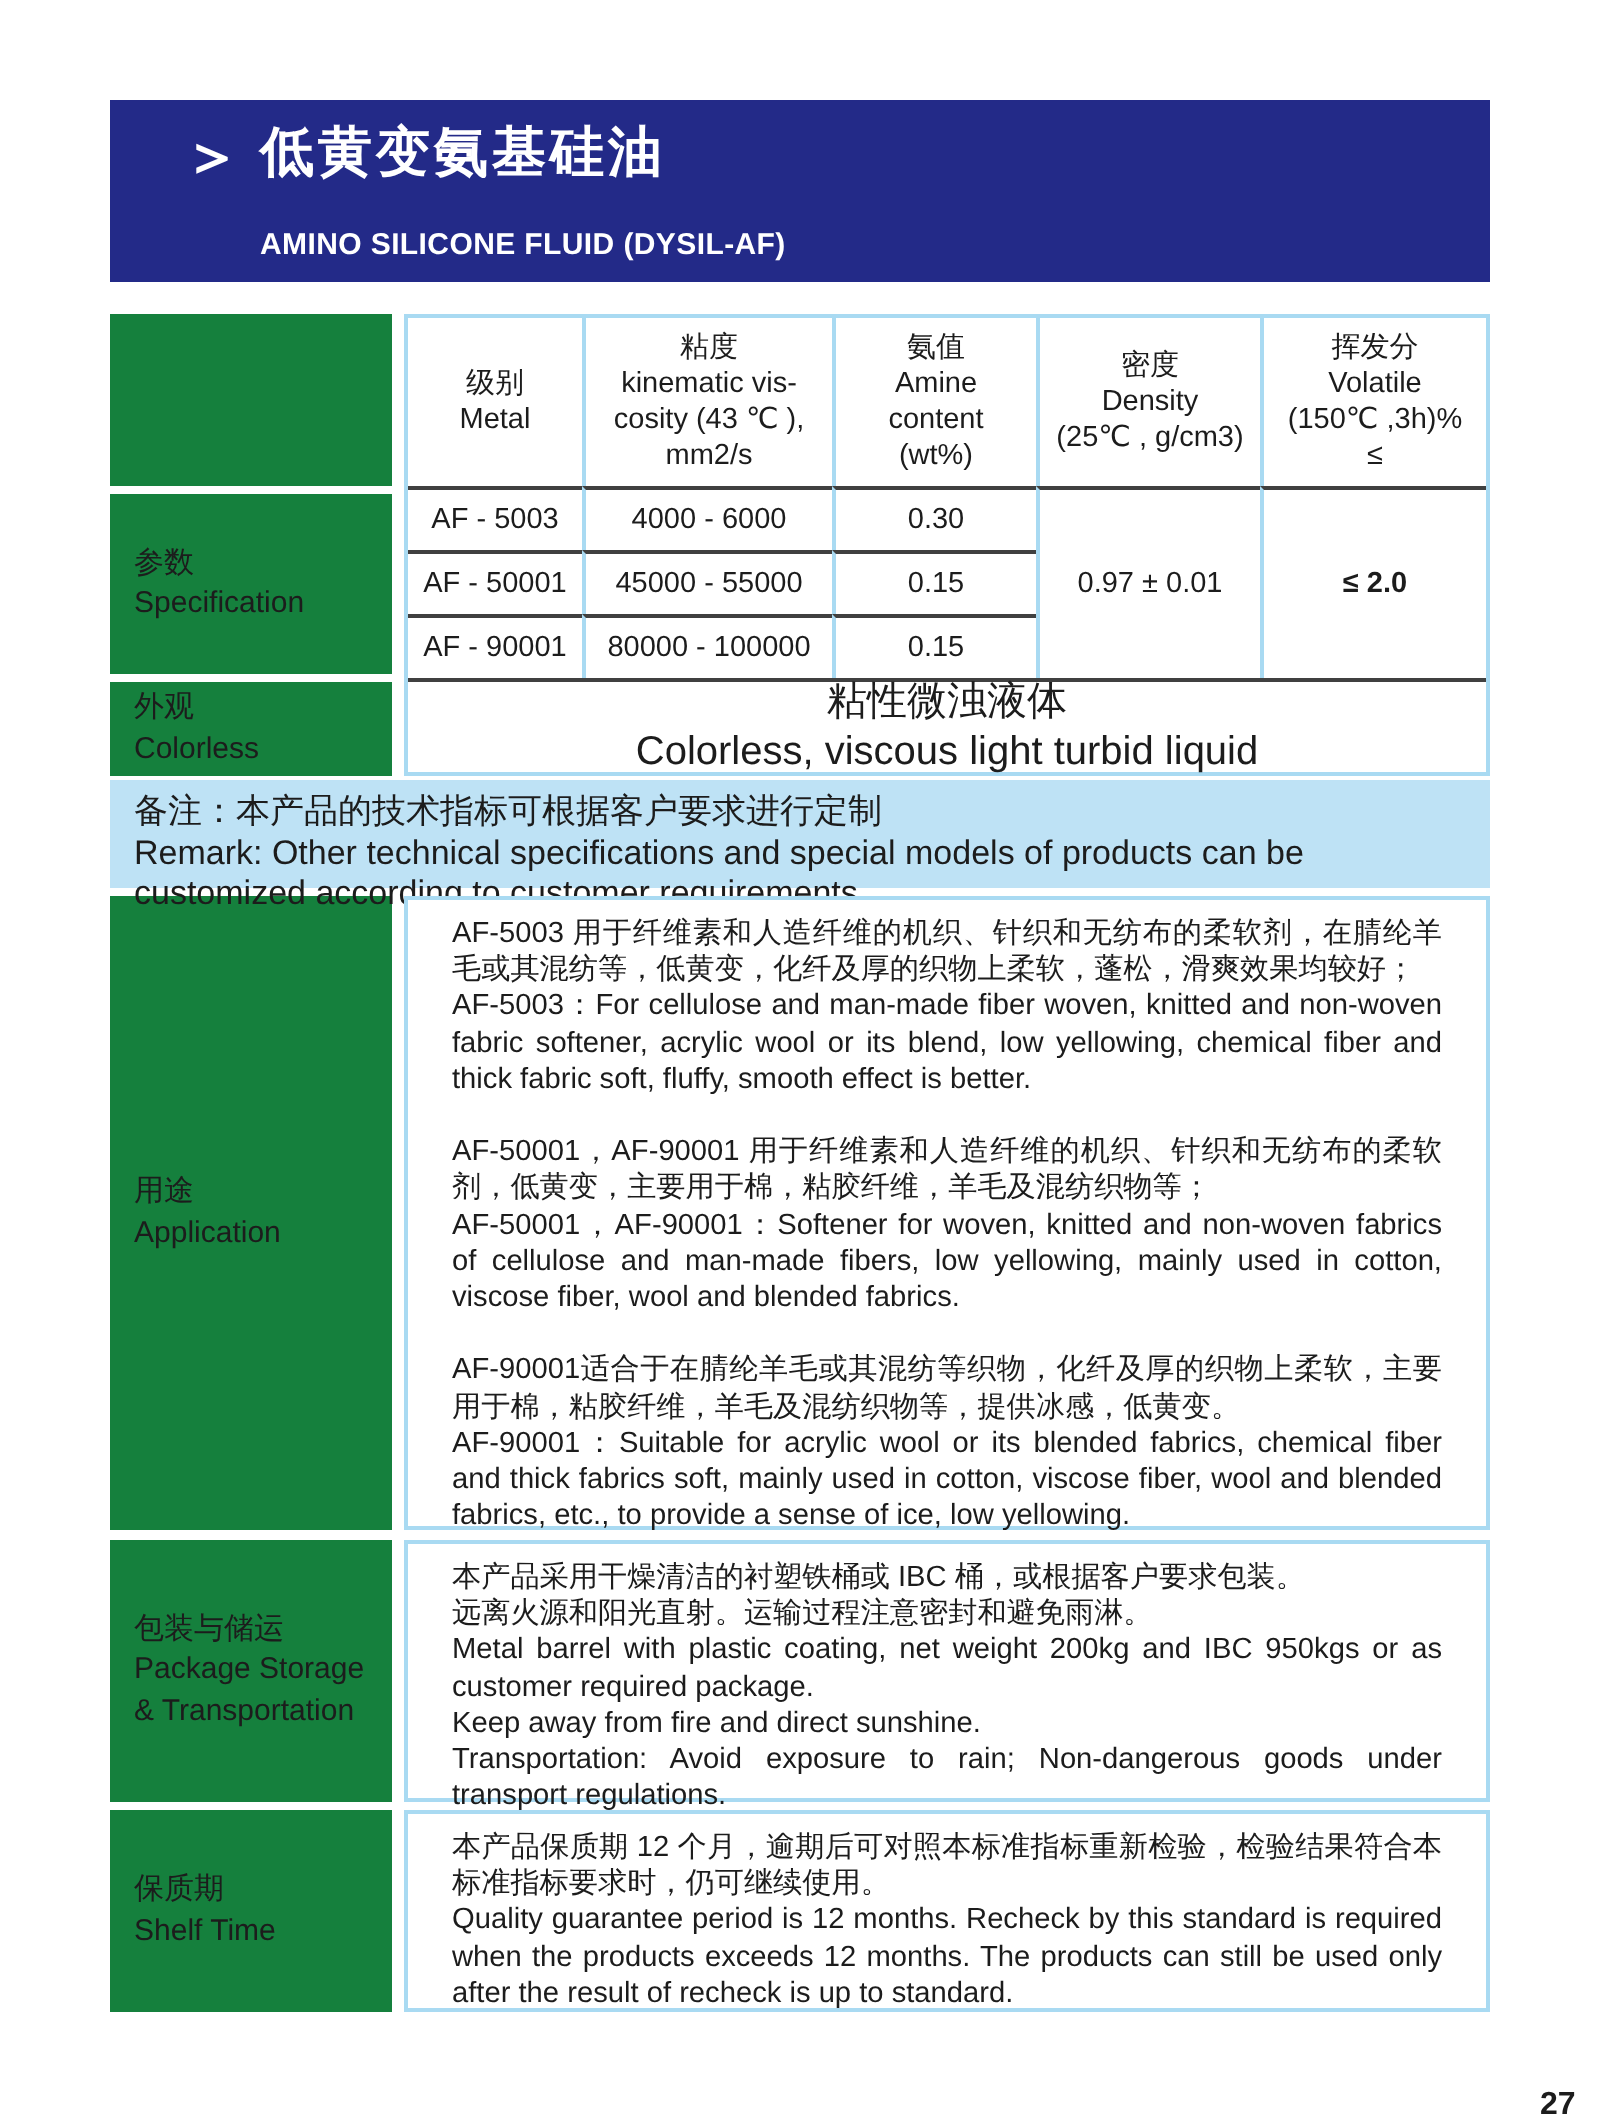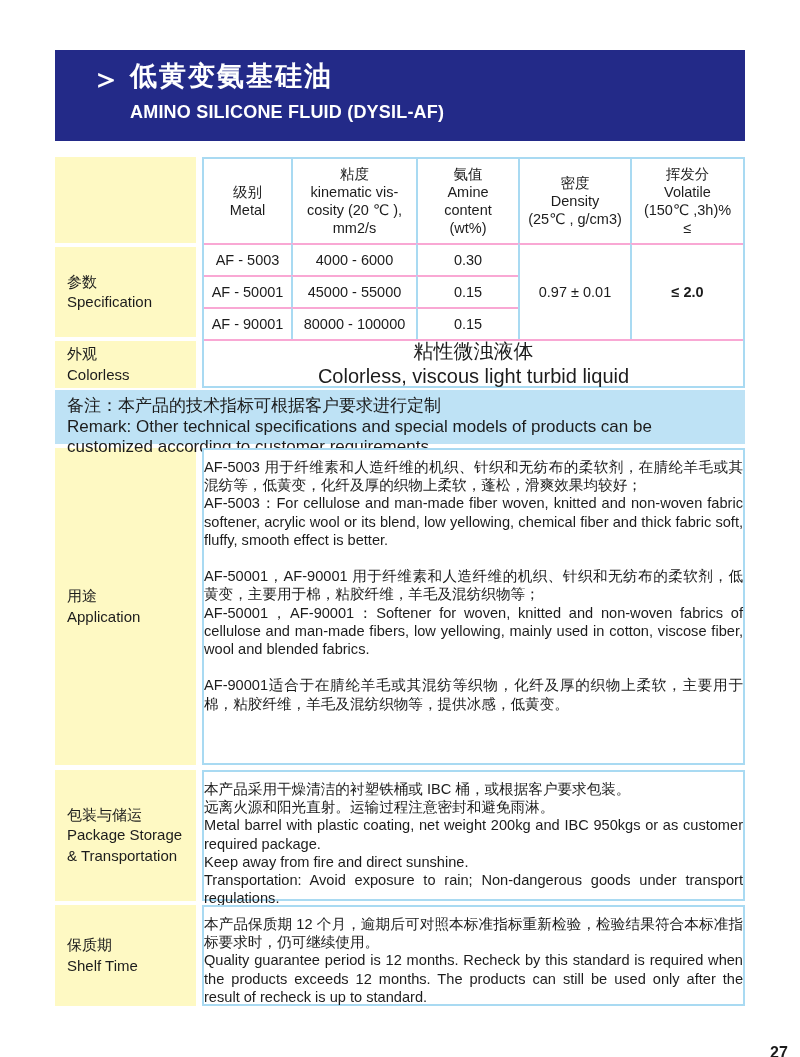--- a/index.html
+++ b/index.html
@@ -16,63 +16,63 @@
     background:#232a88;color:#ffffff;box-sizing:border-box;
     padding:10px 0 0 38px;
   }
   .chevron{
     position:absolute;left:36px;top:14px;font-size:30px;font-weight:700;line-height:1;
   }
   .title-zh{
     margin-left:37px;font-size:27px;font-weight:700;letter-spacing:2px;line-height:1.25;
   }
   .title-en{
-    margin-left:37px;font-size:18px;font-weight:700;letter-spacing:0.2px;margin-top:8px;
+    margin-left:37px;font-size:15px;font-weight:700;letter-spacing:0.2px;margin-top:20px;
   }
 
   
   .sb{
-    position:absolute;left:55px;width:141px;background:#fef9c3;
+    position:absolute;left:55px;width:141px;background:#15803d;
     display:flex;flex-direction:column;justify-content:center;
     padding-left:12px;box-sizing:border-box;
     font-size:15px;line-height:1.35;
   }
 
   
   .spec-grid{
     position:absolute;left:202px;top:157px;width:539px;
     display:grid;
     grid-template-columns:87px 125px 102px 112px 113px;
     grid-template-rows:84px 32px 32px 32px 47px;
     background:#ffffff;border:2px solid #a9daf2;box-sizing:content-box;
   }
   .tc{
     display:flex;align-items:center;justify-content:center;text-align:center;
-    border-left:2px solid #a9daf2;border-top:2px solid #f9a8d4;
+    border-left:2px solid #a9daf2;border-top:2px solid #404040;
     box-sizing:border-box;font-size:14.5px;line-height:1.25;padding:2px;
   }
   .tc.c0{border-left:none;}
   .tc.r0{border-top:none;}
   .merge3{grid-row:2 / span 3;}
   .cD{grid-column:4;}
   .cV{grid-column:5;font-weight:bold;}
   .appearance-cell{grid-column:1 / span 5;grid-row:5;font-size:20px;}
 
   
   .remark-band{
     position:absolute;left:55px;top:390px;width:690px;height:54px;
     background:#bee2f5;box-sizing:border-box;padding:6px 12px;
     font-size:17px;line-height:1.22;
   }
 
   
   .content-cell{
     position:absolute;left:202px;width:543px;background:#ffffff;
     border:2px solid #a9daf2;box-sizing:border-box;
-    padding:8px 0;font-size:14.6px;line-height:1.25;text-align:justify;
+    padding:8px 22px;font-size:14.6px;line-height:1.25;text-align:justify;
   }
   .para{margin:0 0 18px 0;}
   .para:last-child{margin-bottom:0;}
 
   .page-number{
     position:absolute;left:770px;top:1045px;font-size:16px;font-weight:700;line-height:1;
   }
 </style>
 </head>
 <body>
@@ -95,21 +95,21 @@
 &amp; Transportation</div>
 <div class="sb pre" style="top:905px;height:101px;">保质期
 Shelf Time</div>
 
 <div class="spec-grid">
 
   <div class="tc r0 c0 pre">级别
 Metal</div>
   <div class="tc r0 pre">粘度
 kinematic vis-
-cosity (20 ℃ ),
+cosity (43 ℃ ),
 mm2/s</div>
   <div class="tc r0 pre">氨值
 Amine
 content
 (wt%)</div>
   <div class="tc r0 pre">密度
 Density
 (25℃ , g/cm3)</div>
   <div class="tc r0 pre">挥发分
 Volatile
@@ -143,20 +143,21 @@
   <div class="para">
     <div>AF-5003 用于纤维素和人造纤维的机织、针织和无纺布的柔软剂，在腈纶羊毛或其混纺等，低黄变，化纤及厚的织物上柔软，蓬松，滑爽效果均较好；</div>
     <div>AF-5003：For cellulose and man-made fiber woven, knitted and non-woven fabric softener, acrylic wool or its blend, low yellowing, chemical fiber and thick fabric soft, fluffy, smooth effect is better.</div>
   </div>
   <div class="para">
     <div>AF-50001，AF-90001 用于纤维素和人造纤维的机织、针织和无纺布的柔软剂，低黄变，主要用于棉，粘胶纤维，羊毛及混纺织物等；</div>
     <div>AF-50001，AF-90001：Softener for woven, knitted and non-woven fabrics of cellulose and man-made fibers, low yellowing, mainly used in cotton, viscose fiber, wool and blended fabrics.</div>
   </div>
   <div class="para">
     <div>AF-90001适合于在腈纶羊毛或其混纺等织物，化纤及厚的织物上柔软，主要用于棉，粘胶纤维，羊毛及混纺织物等，提供冰感，低黄变。</div>
+    <div>AF-90001：Suitable for acrylic wool or its blended fabrics, chemical fiber and thick fabrics soft, mainly used in cotton, viscose fiber, wool and blended fabrics, etc., to provide a sense of ice, low yellowing.</div>
   </div>
 </div>
 
 <div class="content-cell" style="top:770px;height:131px;">
   <div>本产品采用干燥清洁的衬塑铁桶或 IBC 桶，或根据客户要求包装。</div>
   <div>远离火源和阳光直射。运输过程注意密封和避免雨淋。</div>
   <div>Metal barrel with plastic coating, net weight 200kg and IBC 950kgs or as customer required package.</div>
   <div>Keep away from fire and direct sunshine.</div>
   <div>Transportation: Avoid exposure to rain; Non-dangerous goods under transport regulations.</div>
 </div>

